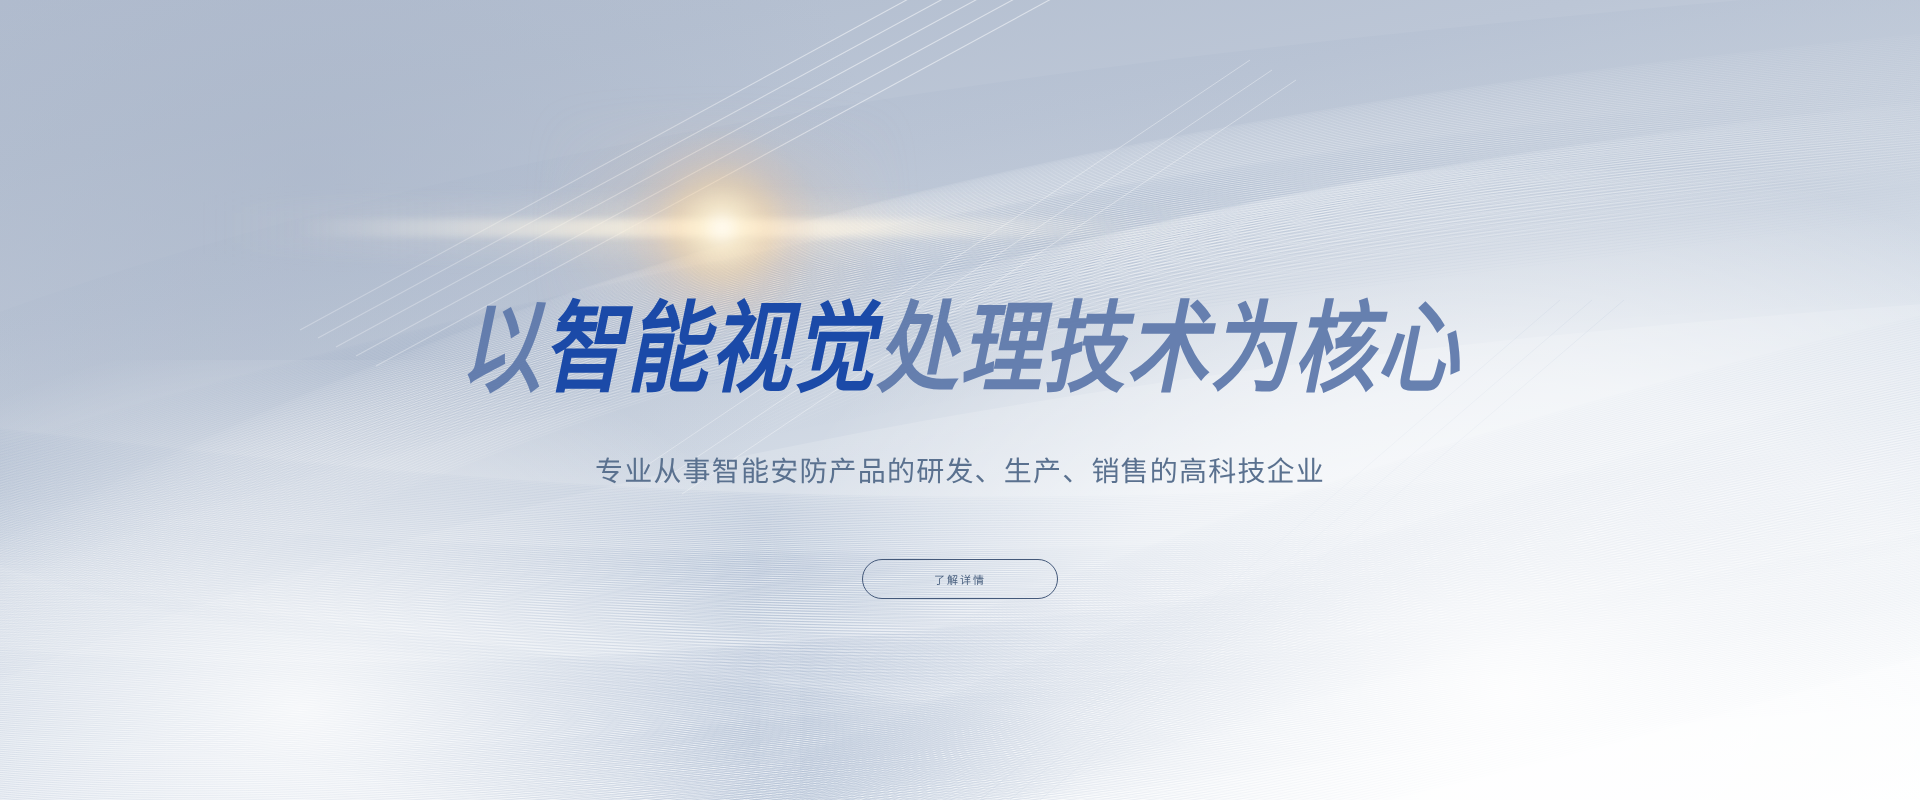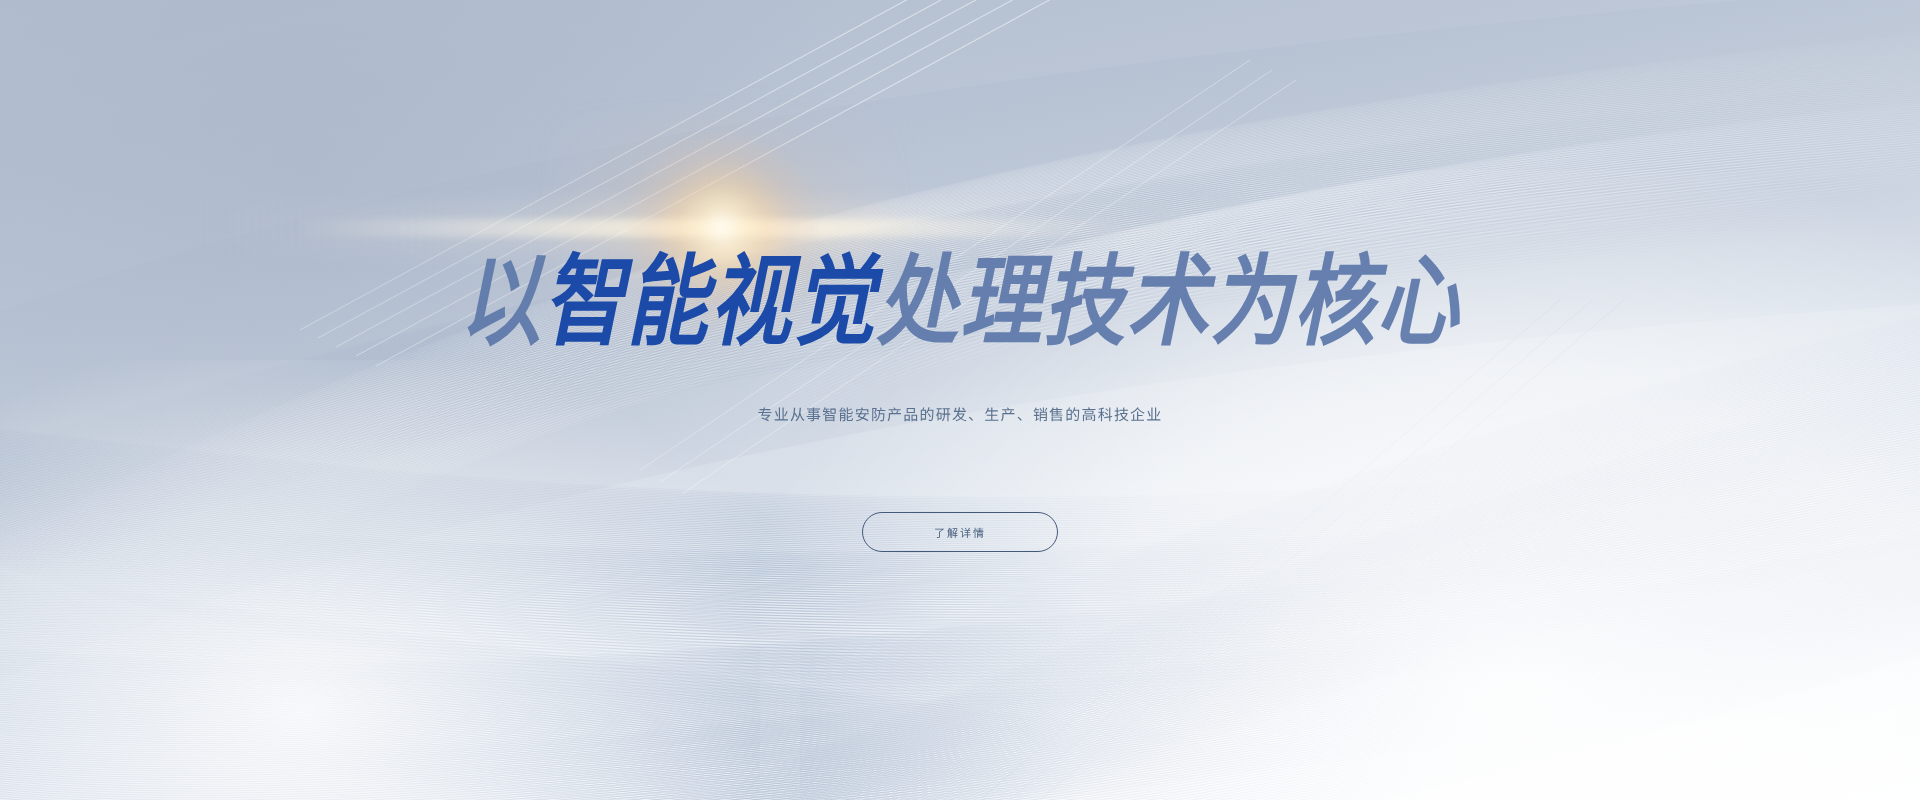--- a/index.html
+++ b/index.html
@@ -133,20 +133,21 @@
   }
 
   
   .content {
     position: absolute;
     inset: 0;
     display: flex;
     flex-direction: column;
     align-items: center;
     pointer-events: none;
+    margin-top: 47px;
   }
   .content > * { pointer-events: auto; }
 
   .headline {
     margin: 0;
     position: absolute;
     top: 252px;
     left: 0; right: 0;
     text-align: center;
     font-size: 84px;
@@ -169,21 +170,21 @@
   .headline .seg-accent {
     color: #1b4aa8;
   }
 
   .subtitle {
     position: absolute;
     top: 404px;
     left: 0; right: 0;
     text-align: center;
     margin: 0;
-    font-size: 15px;
+    font-size: 28px;
     line-height: 1.5;
     letter-spacing: 1.2px;
     font-weight: 400;
     color: #5a718f;
     font-family: "DejaVu Sans", "Liberation Sans", sans-serif;
     white-space: nowrap;
   }
 
   .cta-wrap {
     position: absolute;

